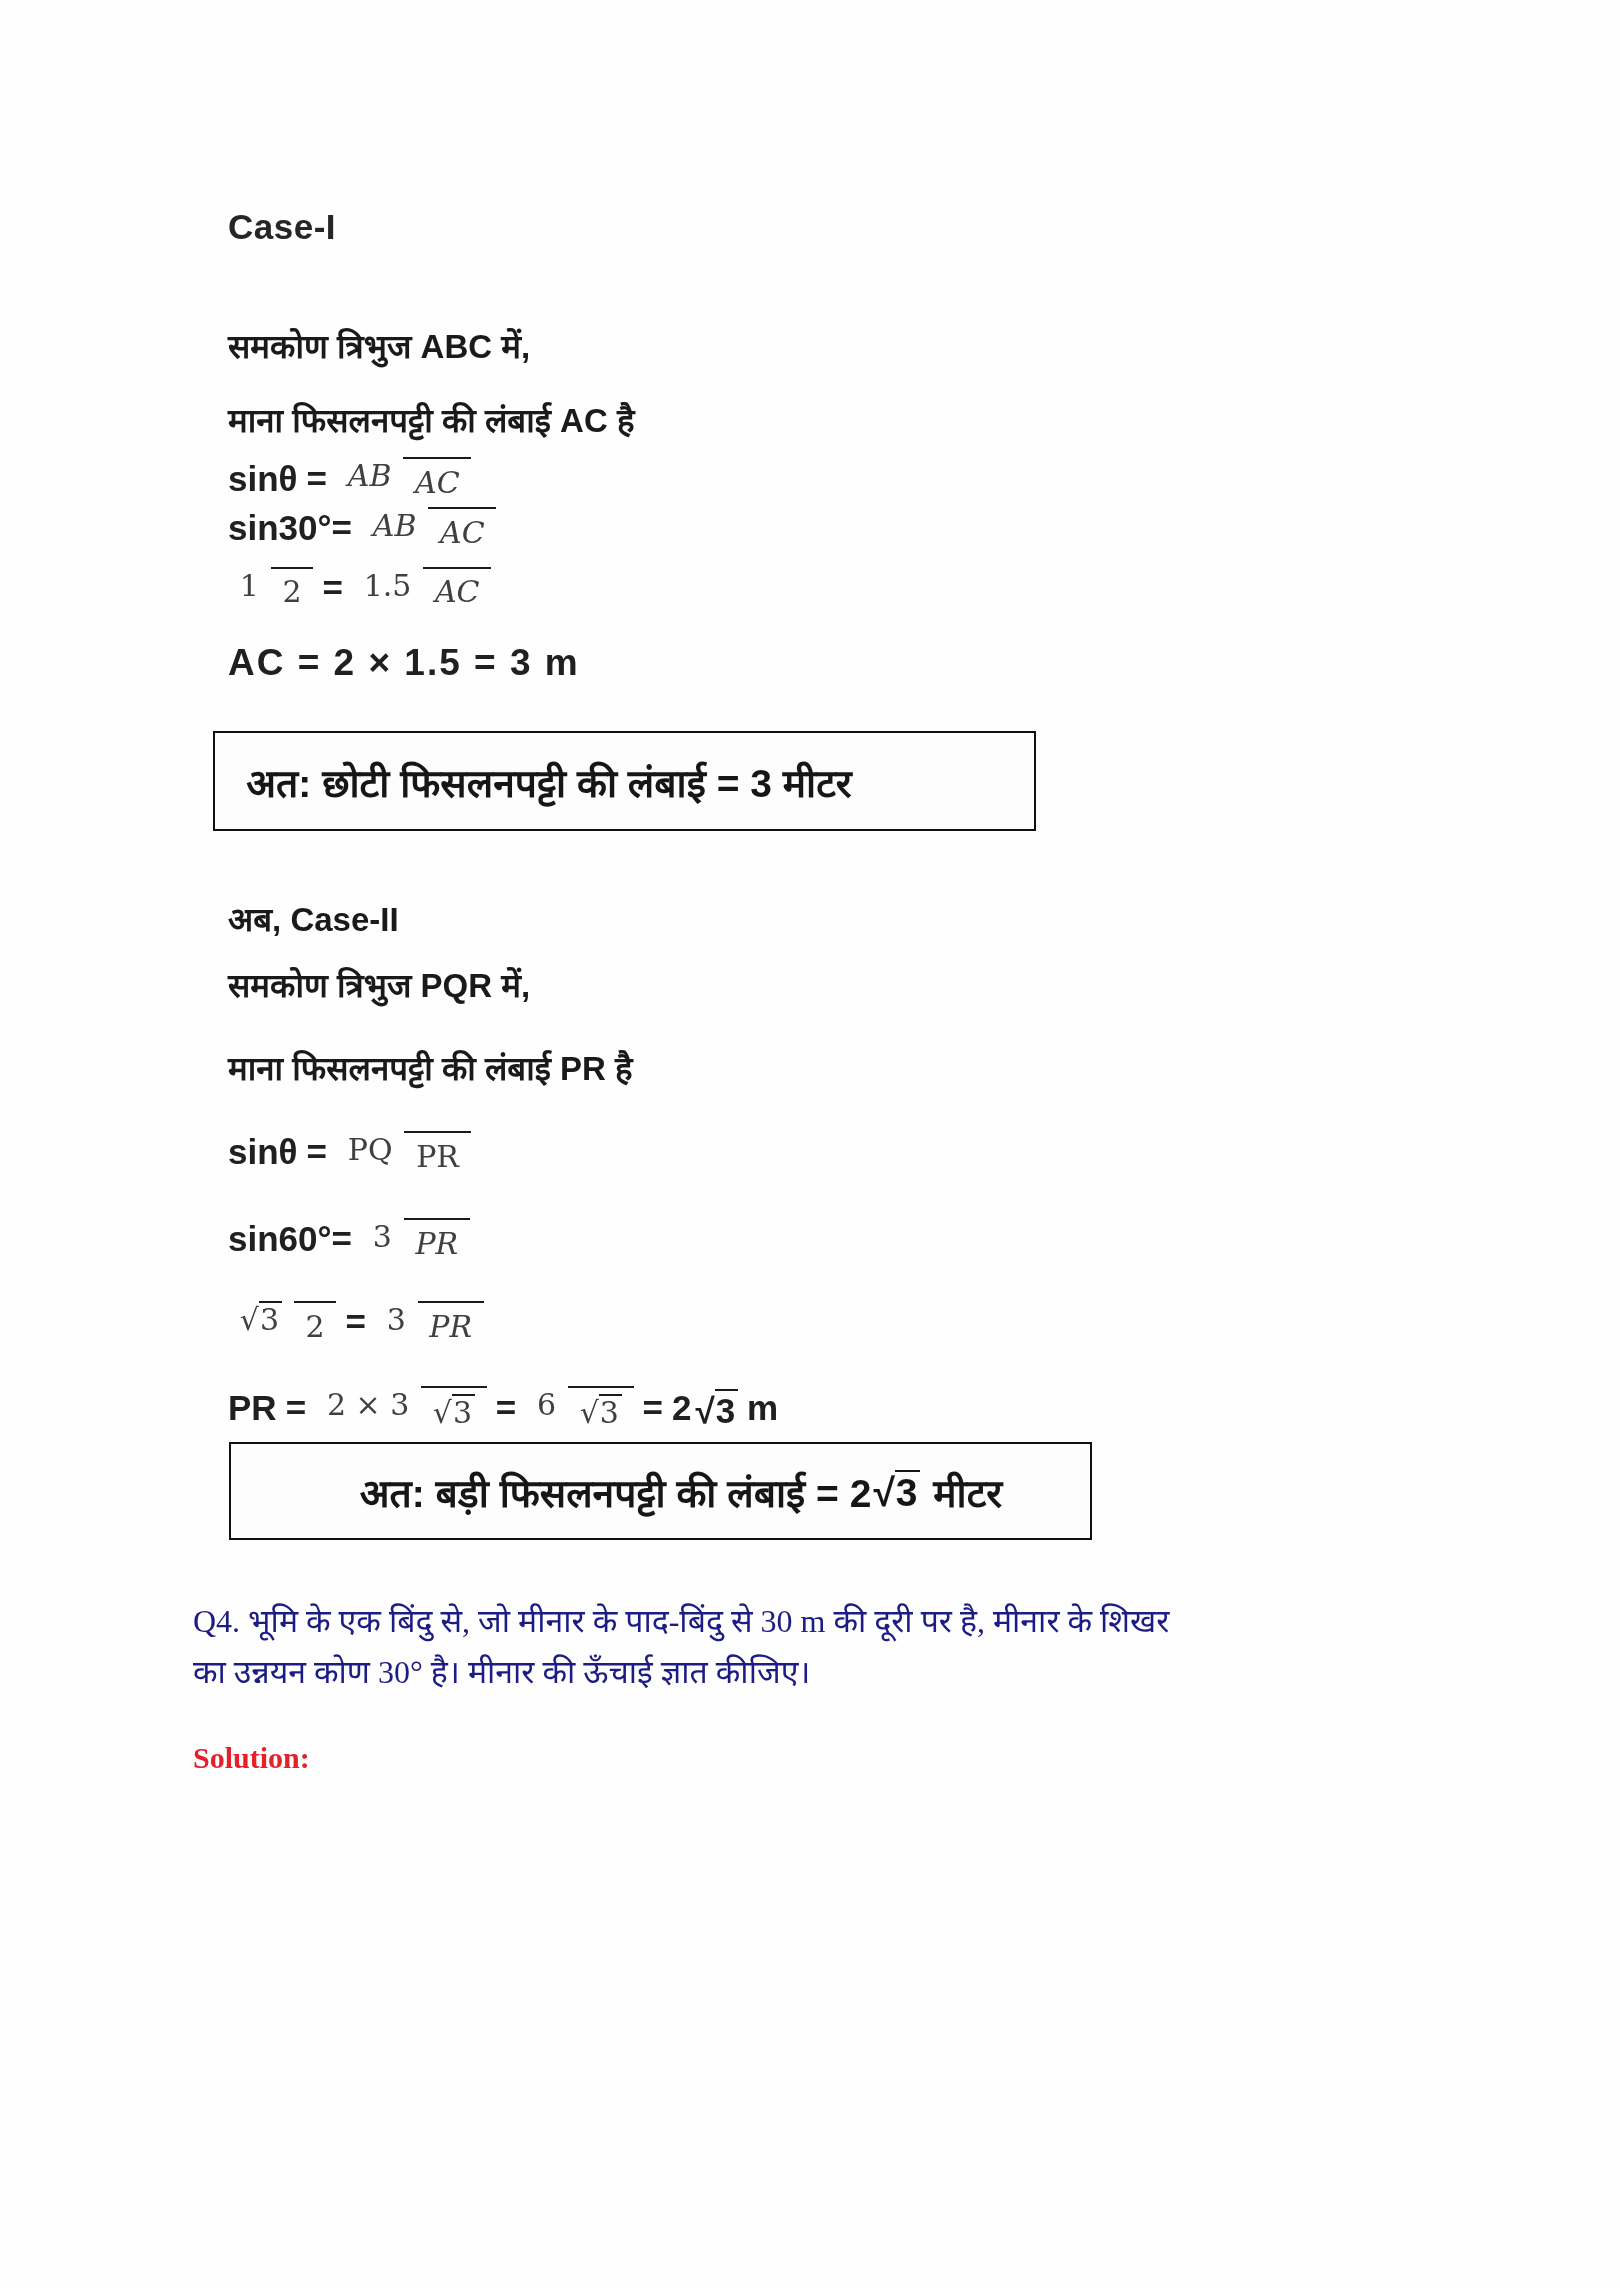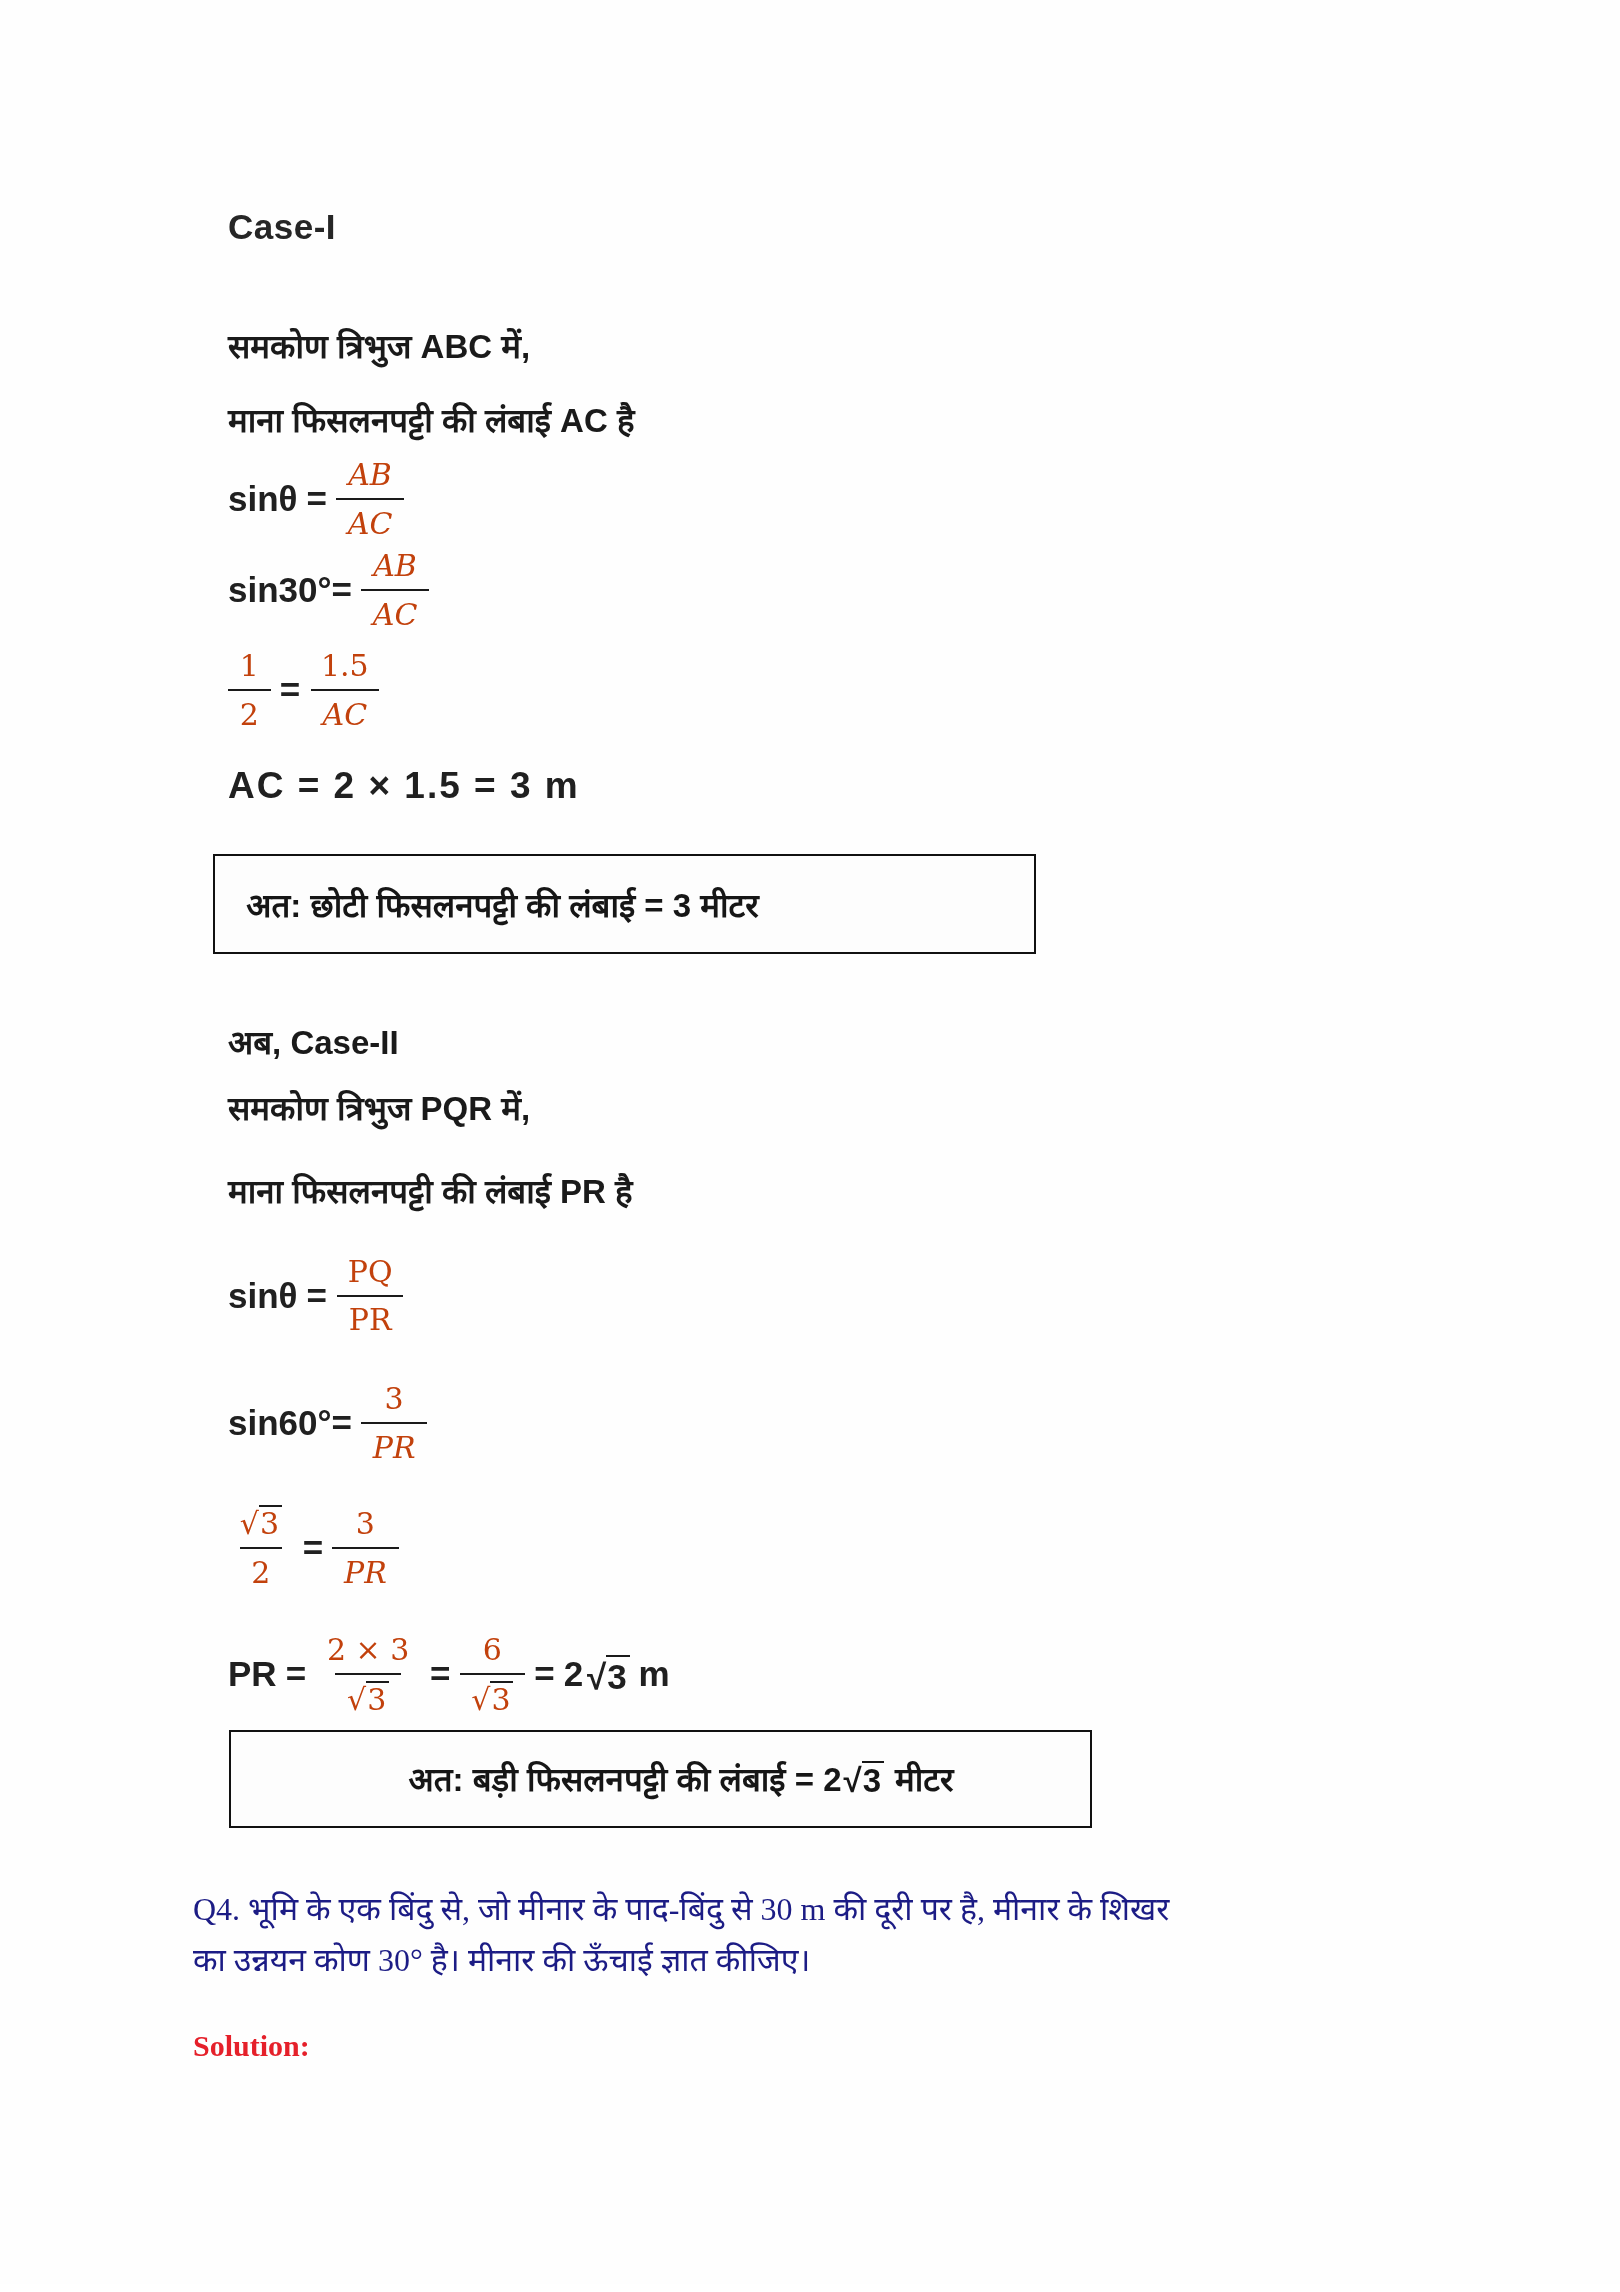--- a/index.html
+++ b/index.html
@@ -43,42 +43,42 @@
     align-items:center;
     gap:9px;
     font-size:35px;
     font-weight:600;
     color:#202020;
     margin:0;
   }
   .eq .lhs{white-space:nowrap;}
   .frac{
     display:inline-flex;
-    flex-direction:column;
+    flex-direction:row;
     align-items:center;
     font-family:"DejaVu Serif","Liberation Serif",serif;
     font-weight:400;
     font-size:30px;
     line-height:35px;
-    color:#c2410c;
+    color:#404040;
   }
   .frac .num{padding:0 11.8px 5.9px 11.8px;}
   .frac .den{border-top:2.9px solid #1a1a1a;padding:5.9px 11.8px 0 11.8px;}
   .it{font-style:italic;}
   .sq{display:inline-flex;align-items:flex-end;line-height:1;}
   .sq .sq-s{line-height:1;}
   .sq .sq-v{border-top:2.9px solid #1a1a1a;padding:2px 2.9px 0 1px;line-height:1;}
   .eq .res-group{display:inline-flex;align-items:flex-end;gap:3.9px;}
   .answer-box{
     box-sizing:border-box;
     border:2.9px solid #111111;
     background:#fdfdfd;
     display:flex;
     align-items:center;
-    font-size:33px;
+    font-size:39px;
     font-weight:700;
     color:#161616;
     white-space:nowrap;
   }
   .answer-box.box1{
     margin-left:-14.7px;   
     width:823px;
     height:100px;
     padding-left:31px;
     margin-top:47px;

